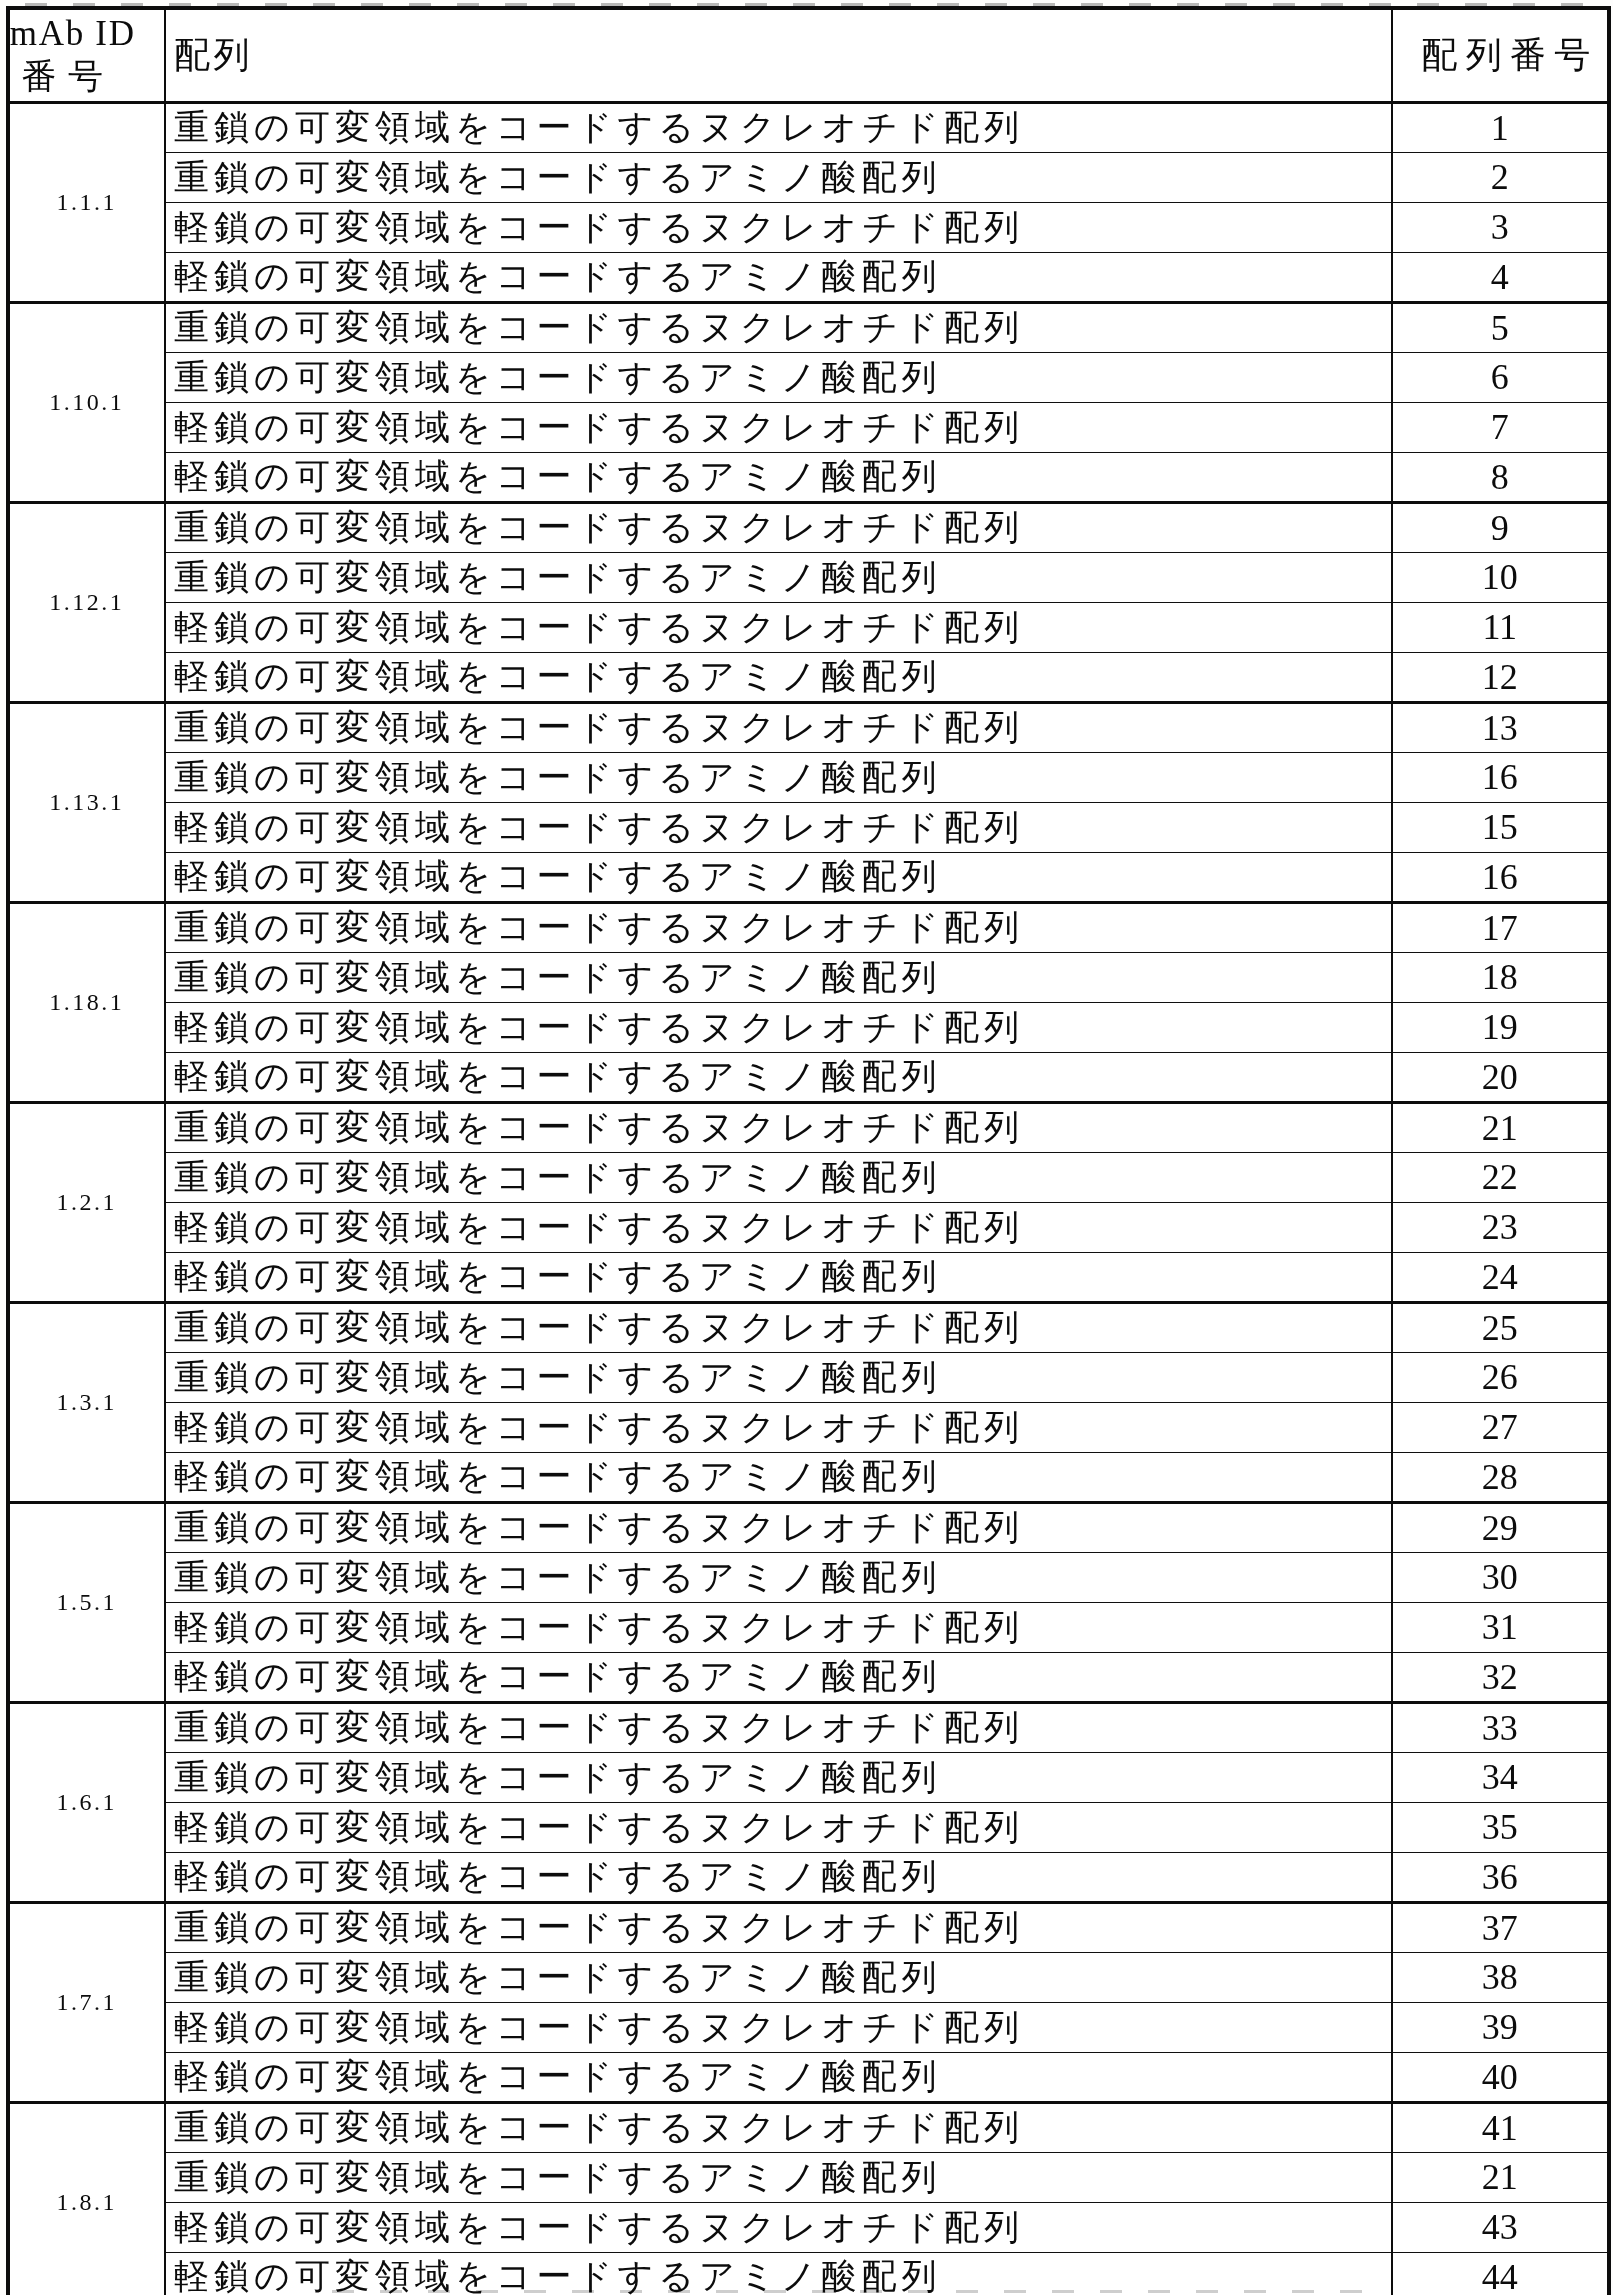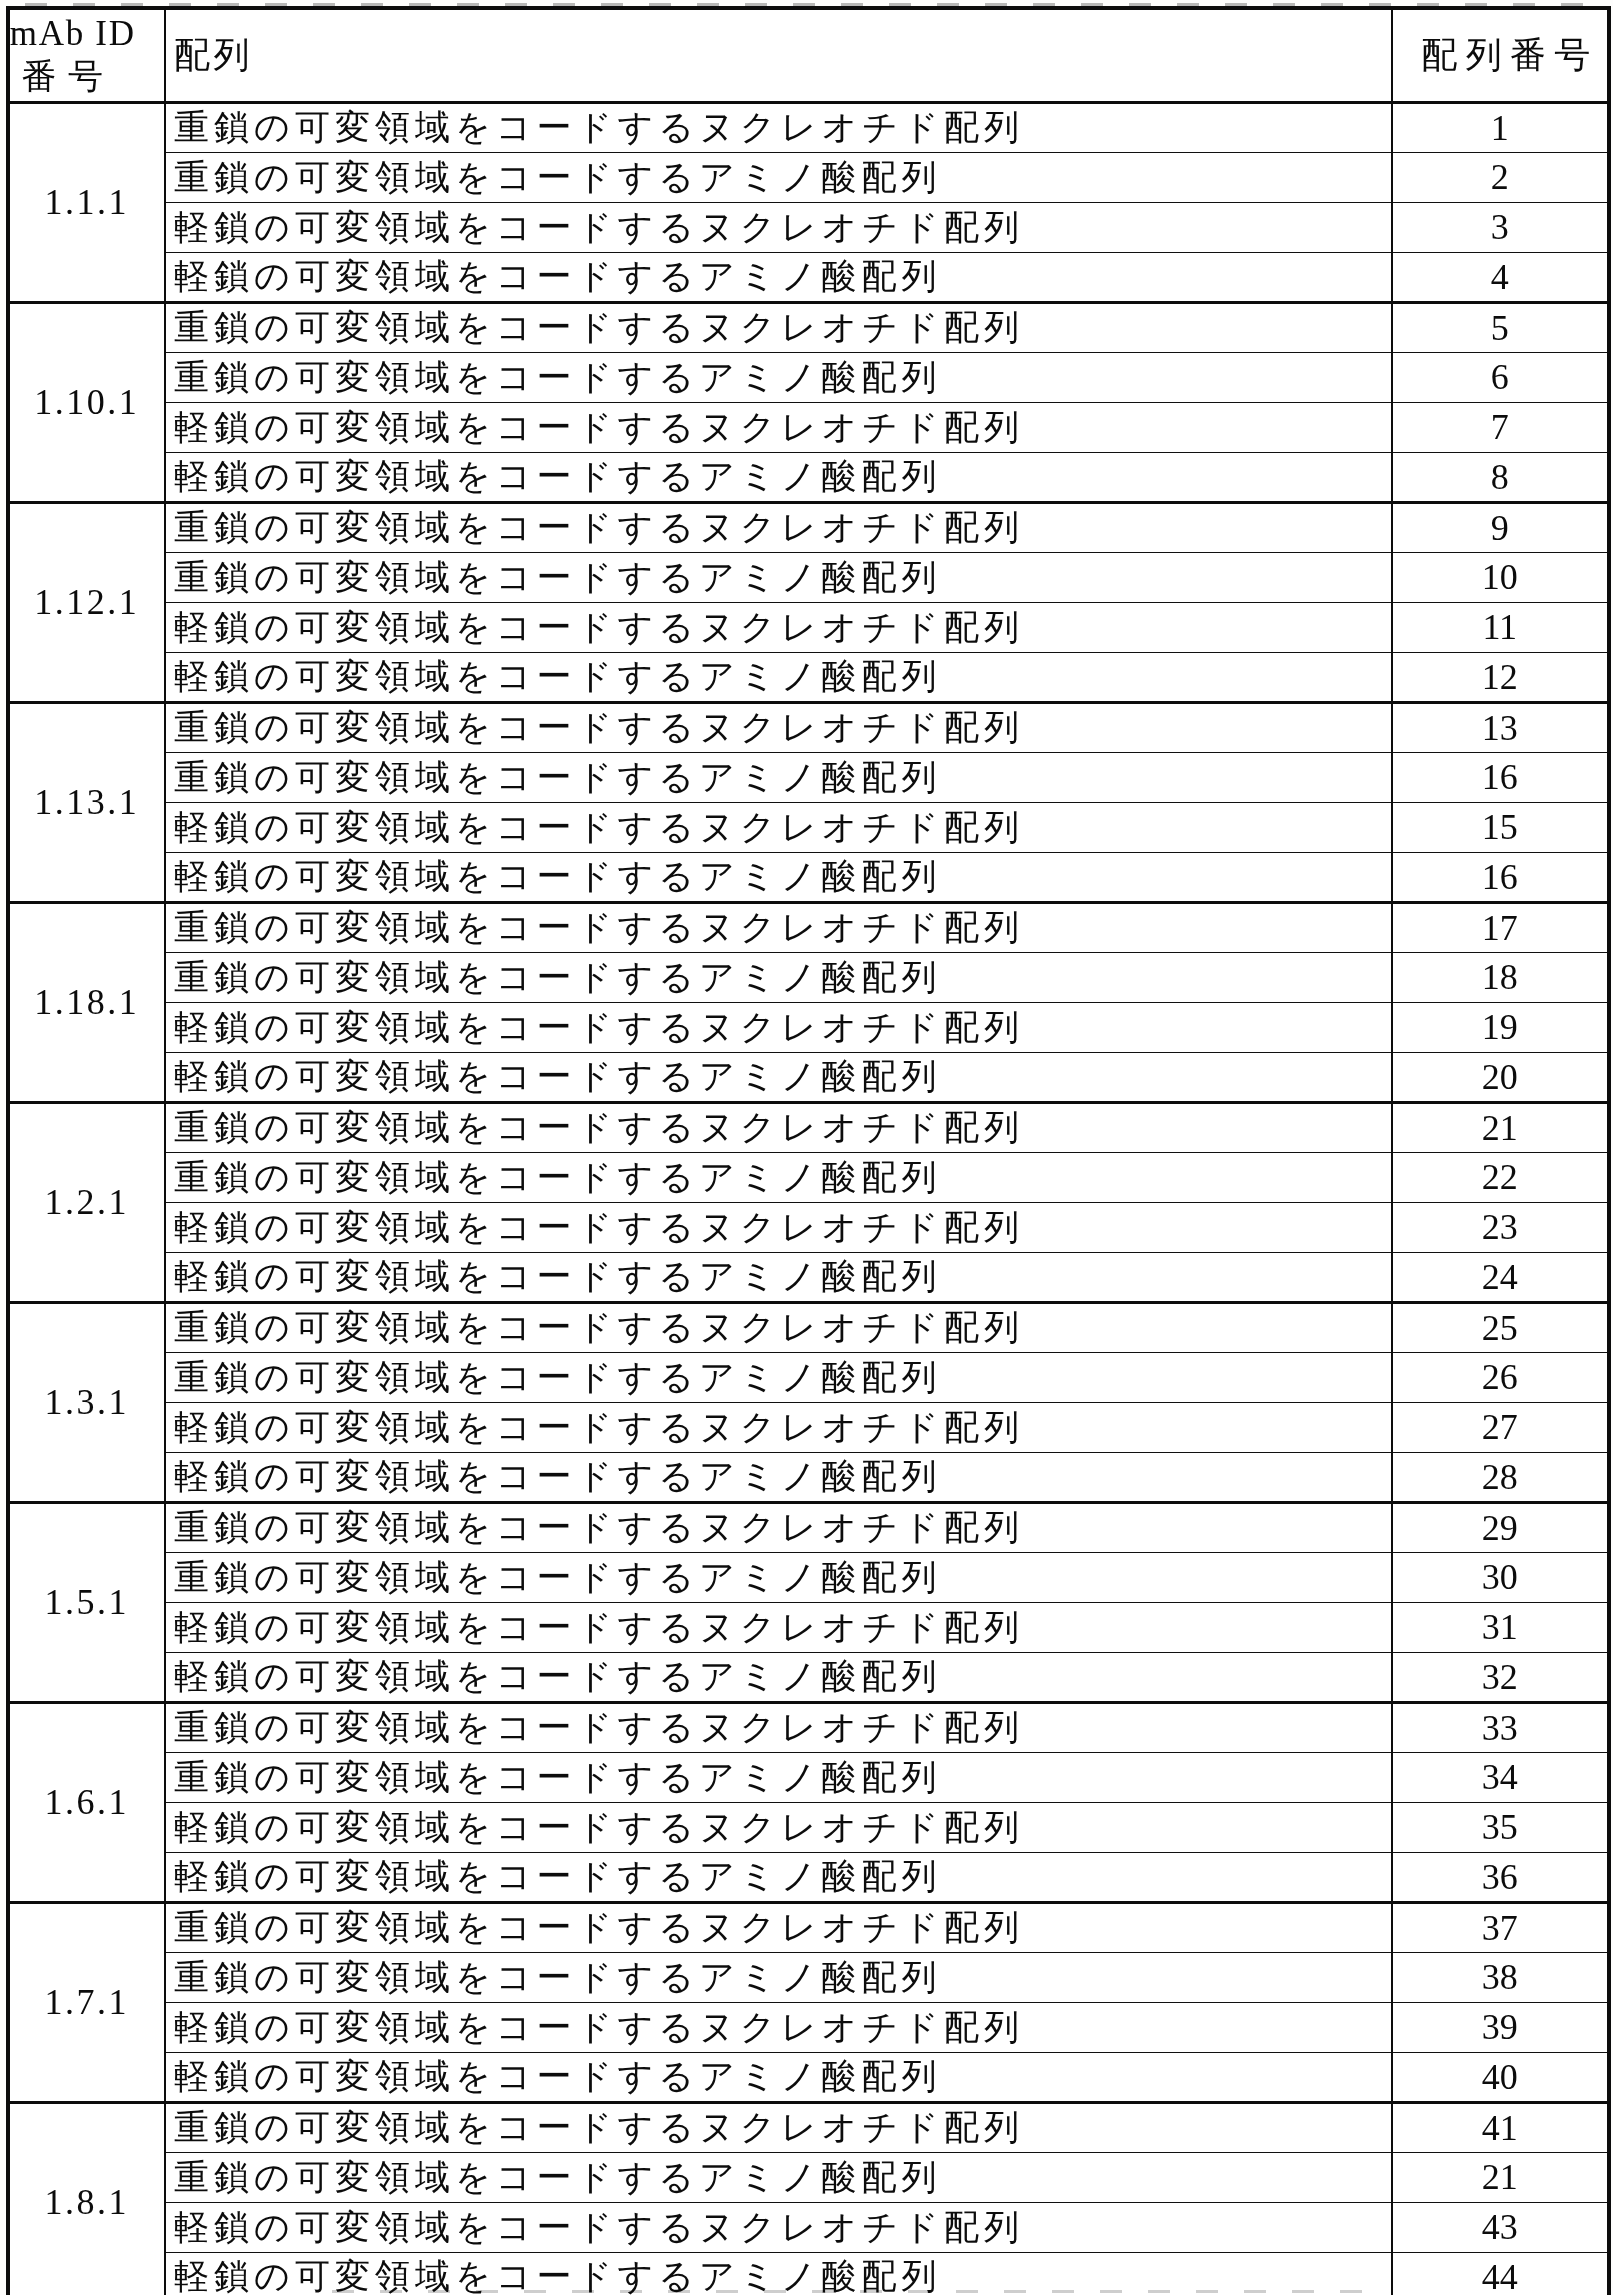--- a/index.html
+++ b/index.html
@@ -81,21 +81,21 @@
     text-indent: 8.3px;
     padding-left: 12px;
   }
 
   tbody tr { height: 50px; }
   tbody tr.group-start td { border-top: 3.3px solid #0c0c0c; }
 
   td.id-cell {
     text-align: center;
     vertical-align: middle;
-    font-size: 36px;
+    font-size: 24px;
     letter-spacing: 2.5px;
   }
   td.desc-cell {
     text-align: left;
     vertical-align: middle;
     font-size: 35px;
     letter-spacing: 5px;
     padding-left: 8.3px;
     white-space: nowrap;
     overflow: hidden;

